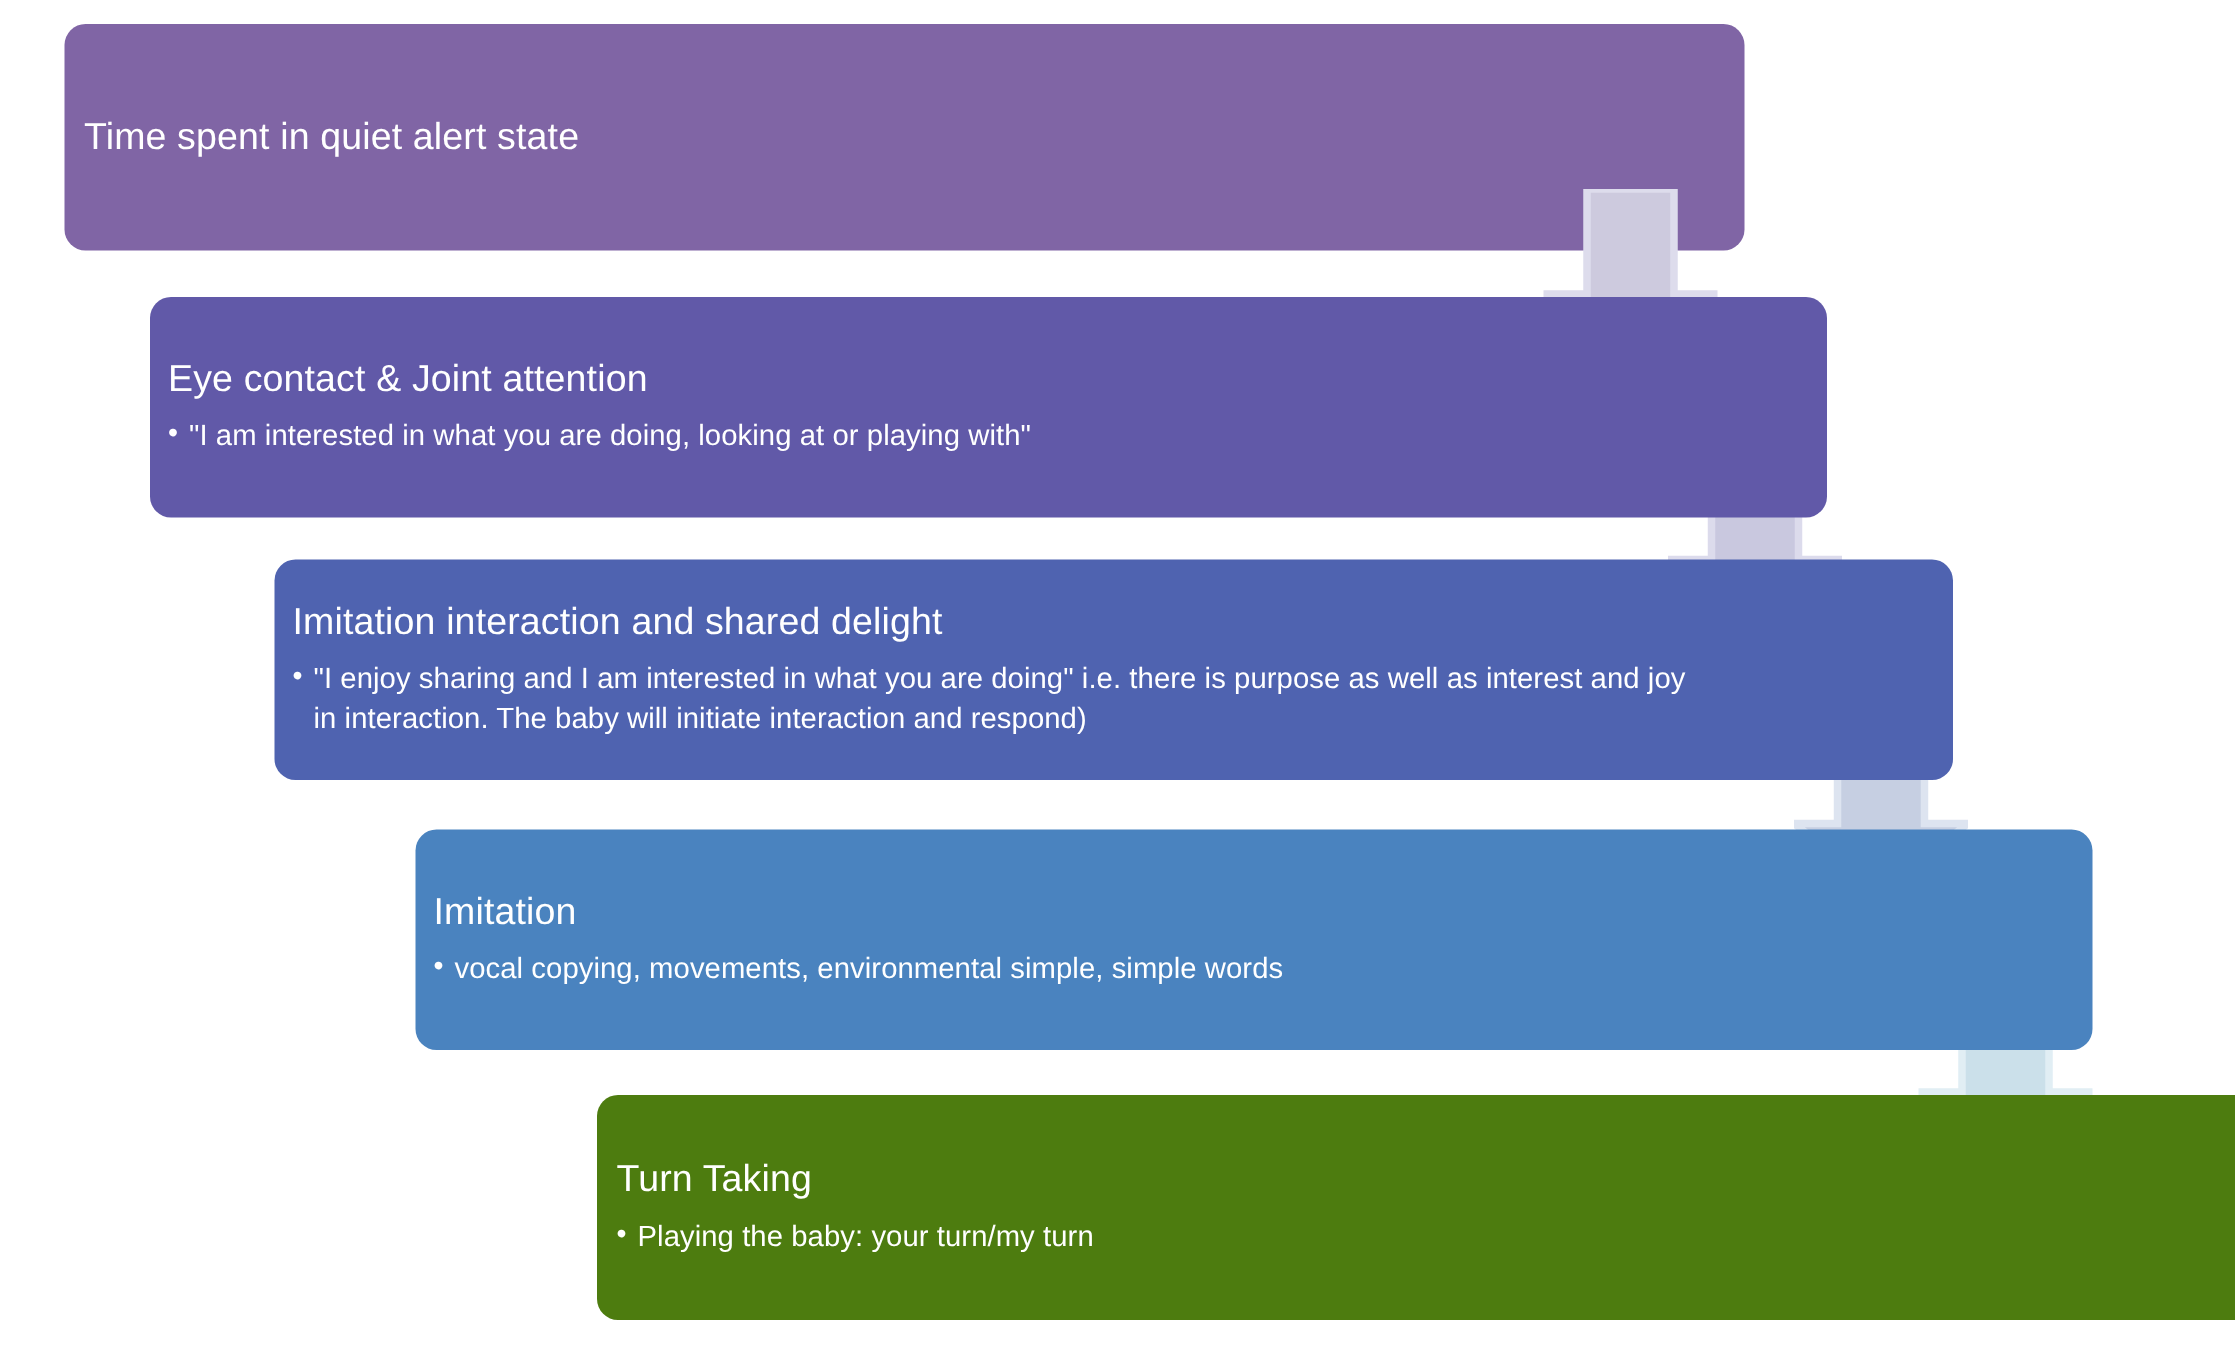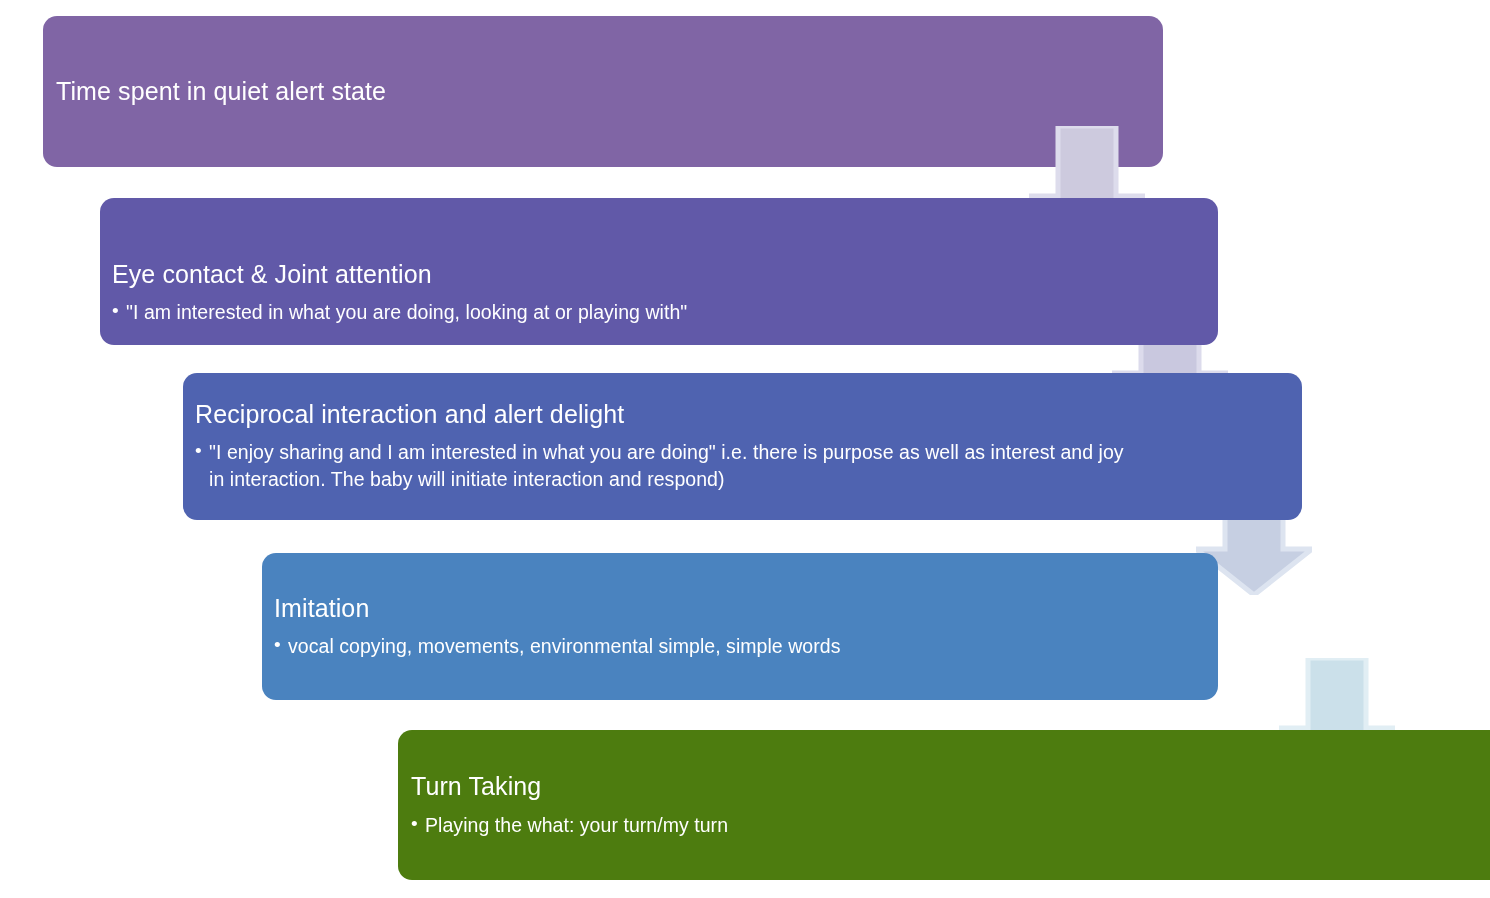--- a/index.html
+++ b/index.html
@@ -77,25 +77,25 @@
     left: 0;
     top: -1px;
     font-size: 19px;
     line-height: 1.38;
   }
 
   
   .b1 { left: 15px;  top: 16px;  width: 1120px; height: 151px; }
   .b2 { left: 100px; top: 198px; width: 1118px; height: 147px; }
   .b3 { left: 183px; top: 373px; width: 1119px; height: 147px; }
-  .b4 { left: 262px; top: 553px; width: 956px; height: 147px; }
+  .b4 { left: 277px; top: 553px; width: 1118px; height: 147px; }
   .b5 { left: 350px; top: 730px; width: 1120px; height: 150px; }
 
   .b1 .box-inner { padding-left: 13px; }
-  .b2 .box-inner { padding-left: 12px; margin-top: 21px; }
+  .b2 .box-inner { padding-left: 12px; }
   .b3 .box-inner { padding-left: 12px; }
   .b4 .box-inner { padding-left: 12px; }
   .b5 .box-inner { padding-left: 13px; }
 
   
   .a1 { left: 1029px; top: 126px;  width: 116px; height: 116px; }
   .a2 { left: 1112px; top: 303px;  width: 116px; height: 116px; }
   .a3 { left: 1196px; top: 479px;  width: 116px; height: 116px; }
   .a4 { left: 1279px; top: 658px;  width: 116px; height: 116px; }
 </style>
@@ -140,38 +140,38 @@
     <div class="box-inner">
       <div class="box-title">Eye contact &amp; Joint attention</div>
       <ul class="bullets">
         <li>"I am interested in what you are doing, looking at or playing with"</li>
       </ul>
     </div>
   </div>
 
   <div class="stage-box b3" style="background-color: rgb(79, 99, 176);">
     <div class="box-inner">
-      <div class="box-title">Reciprocal interaction and alert delight</div>
+      <div class="box-title">Imitation interaction and shared delight</div>
       <ul class="bullets">
         <li style="max-width:920px;">"I enjoy sharing and I am interested in what you are doing" i.e. there is purpose as well as interest and joy in interaction. The baby will initiate interaction and respond)</li>
       </ul>
     </div>
   </div>
 
   <div class="stage-box b4" style="background-color: rgb(74, 131, 191);">
     <div class="box-inner">
       <div class="box-title">Imitation</div>
       <ul class="bullets">
         <li>vocal copying, movements, environmental simple, simple words</li>
       </ul>
     </div>
   </div>
 
   <div class="stage-box b5" style="background-color: #4d7c0f; margin-left: 48px;">
     <div class="box-inner">
       <div class="box-title">Turn Taking</div>
       <ul class="bullets">
-        <li>Playing the what: your turn/my turn</li>
+        <li>Playing the baby: your turn/my turn</li>
       </ul>
     </div>
   </div>
 
 </div>
 
 </body></html>

